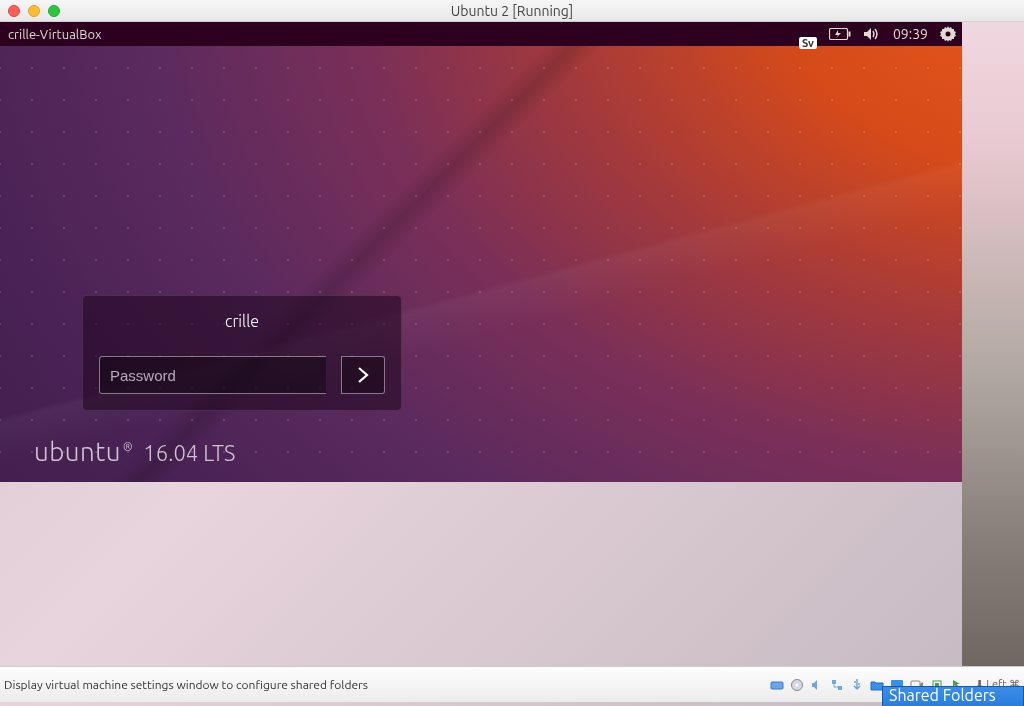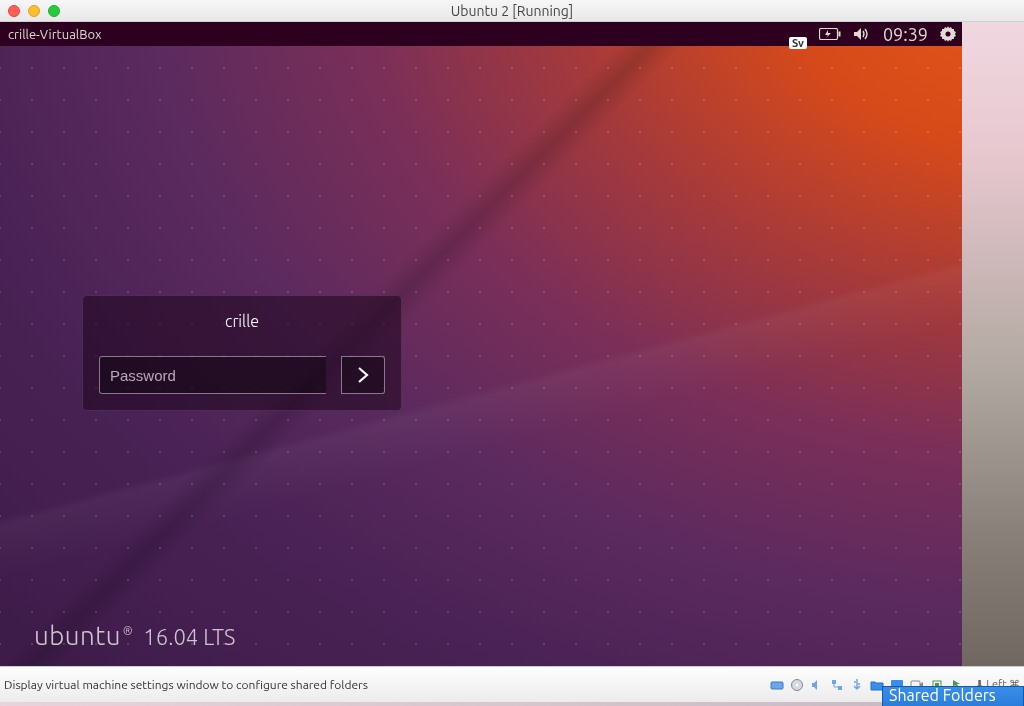--- a/index.html
+++ b/index.html
@@ -35,21 +35,21 @@
   width: 100%;
   text-align: center;
   font-size: 14px;
   color: #444;
   pointer-events: none;
 }
 
 
 .vm-screen {
   width: 962px;
-  height: 644px;
+  height: 460px;
   position: relative;
   overflow: hidden;
   background: #be185d;
 }
 .vm-bg {
   position: absolute;
   inset: 0;
   background:
     radial-gradient(ellipse 1400px 1000px at 110% -10%, #e85a1a 0%, #d64a1a 20%, #a63a3a 35%, #7a2f58 50%, #5b2a5e 65%, #4a2255 80%, #3e1c4a 100%);
 }
@@ -243,21 +243,21 @@
             <path d="M9 2 L6 7 L9 7 L7 10 L12 5 L9 5 Z" fill="#dfdbd2"></path>
           </svg>
       </div>
       <div class="ind-icon">
         <svg width="18" height="14" viewBox="0 0 18 14">
             <path d="M1 5 L4 5 L8 1 L8 13 L4 9 L1 9 Z" fill="#dfdbd2"></path>
             <path d="M10 4 Q12 7 10 10" fill="none" stroke="#dfdbd2" stroke-width="1.4"></path>
             <path d="M12 2 Q16 7 12 12" fill="none" stroke="#dfdbd2" stroke-width="1.4"></path>
           </svg>
       </div>
-      <div class="ind-icon" style="font-size:18px;">09:39</div>
+      <div class="ind-icon" style="font-size:14px;">09:39</div>
       <div class="ind-icon">
         <svg width="16" height="16" viewBox="0 0 16 16">
             <path d="M8 0l1 2 2-1 1 2 2 0 0 2 2 1-1 2 1 2-2 1 0 2-2 0-1 2-2-1-1 2-1-2-2 1-1-2-2 0 0-2-2-1 1-2-1-2 2-1 0-2 2 0 1-2 2 1z" fill="#dfdbd2"></path>
             <circle cx="8" cy="8" r="2.5" fill="#2c001e"></circle>
           </svg>
       </div>
     </div>
   </div>
 
   <div class="login-box">

